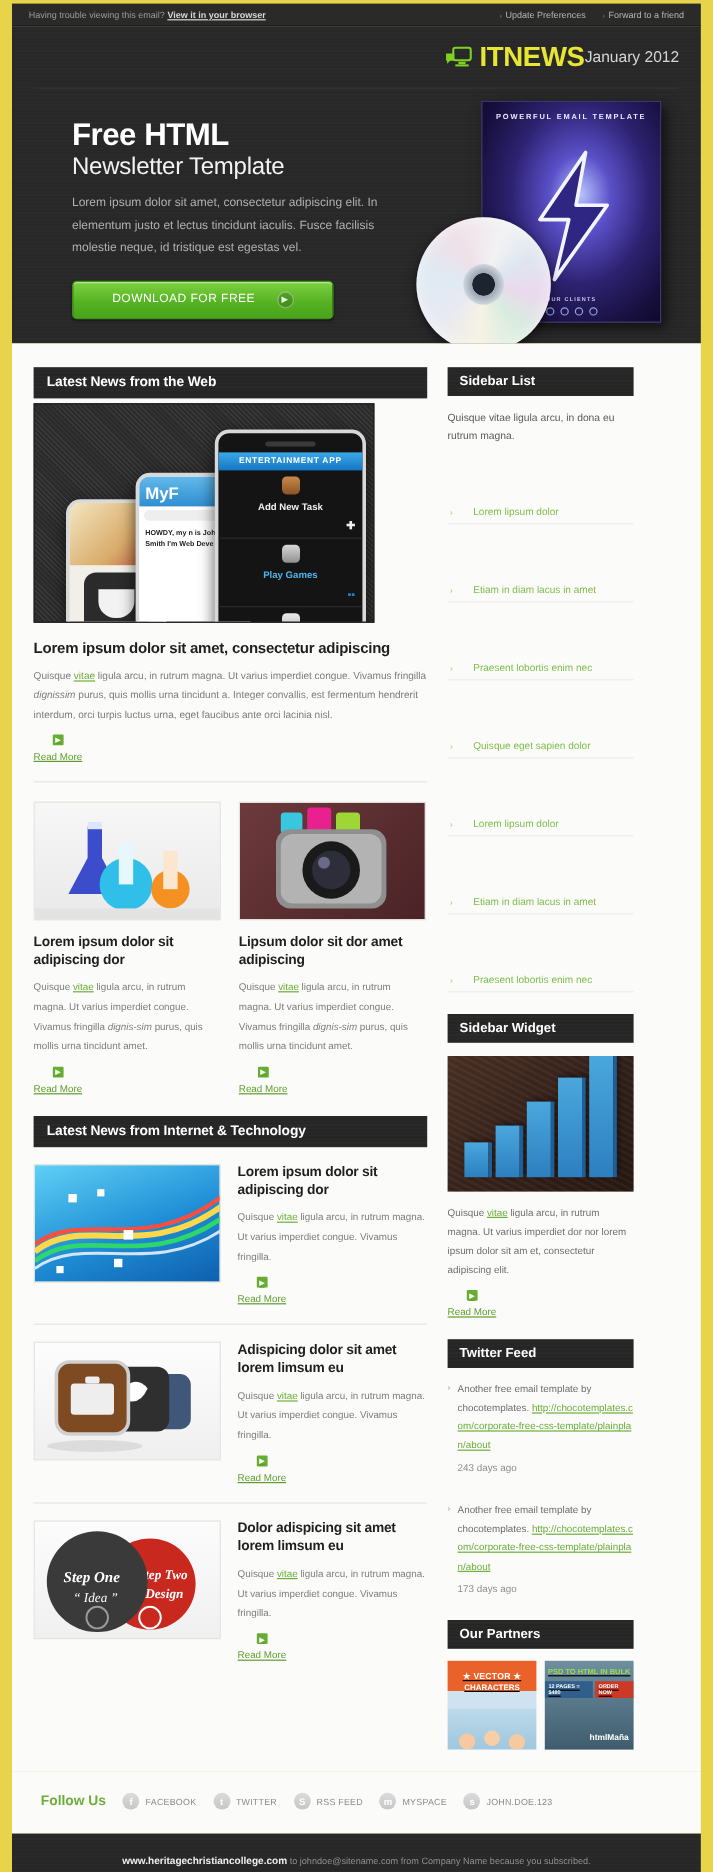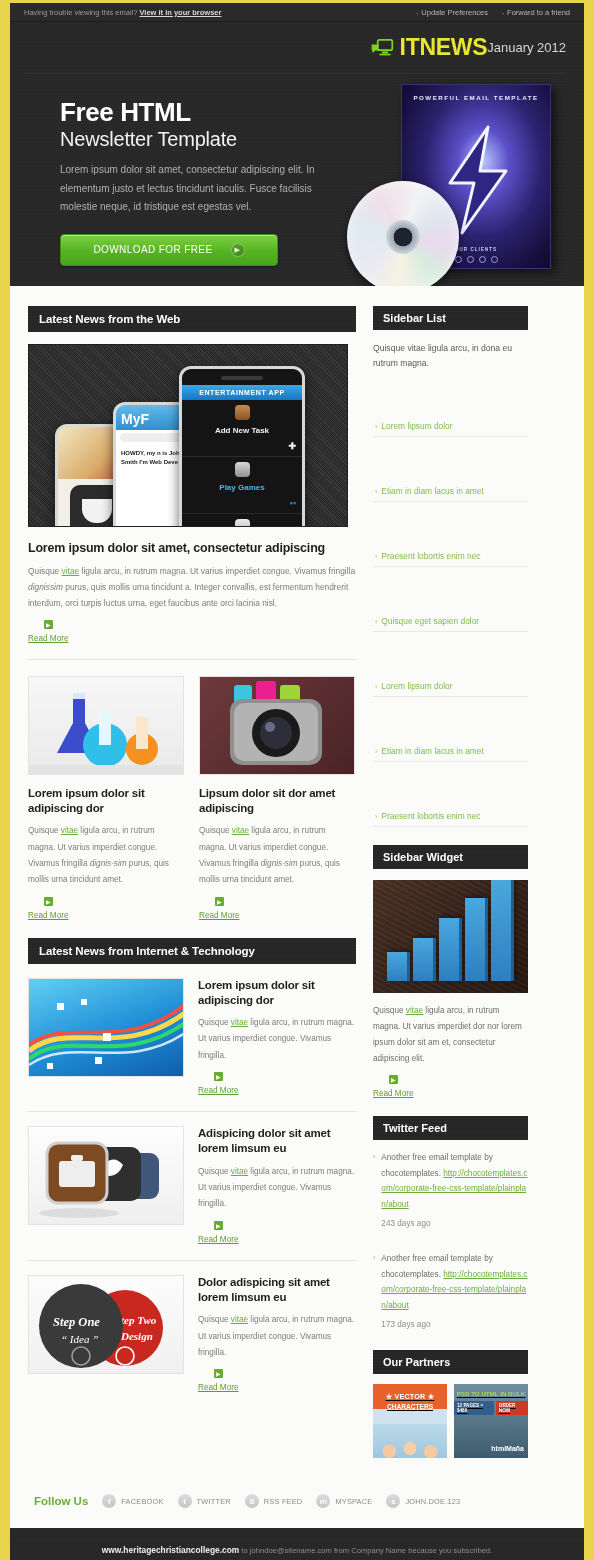--- a/index.html
+++ b/index.html
@@ -185,22 +185,22 @@
       repeating-linear-gradient(0deg, rgba(255,255,255,.02) 0 1px, rgba(0,0,0,0) 1px 3px),
       #262626;
     color: #ffffff;
     font-size: 11px;
     font-weight: bold;
     padding: 6px 10px;
   }
 
   
   .feature-img {
-    margin-top: 12px;
-    width: 320px; height: 183px;
+    margin-top: 4px;
+    width: 284px; height: 183px;
     position: relative; overflow: hidden;
     background:
       repeating-linear-gradient(45deg, #3a3a3a 0 1px, #2b2b2b 1px 3px),
       #303030;
     border: 1px solid #202020;
   }
   .phone {
     position: absolute; bottom: -26px;
     background: #0c0c0c;
     border: 3px solid #d8d8d8;
@@ -288,21 +288,21 @@
 
   .th-wave { background: linear-gradient(160deg,#5fd0f5 0%, #1f8ed6 55%, #0f5fae 100%); }
   .th-icons { background: linear-gradient(180deg,#fdfdfd,#efefef); }
   .th-steps { background: linear-gradient(180deg,#fcfcfc,#f0f0f0); }
 
   
   .side-block { margin-bottom: 18px; }
   .side-intro { font-size: 8.6px; line-height: 1.85; color: #5a5a5a; margin-top: 11px; }
   .side-list { list-style: none; margin-top: 8px; }
   .side-list li {
-    display: flex; gap: 4px; align-items: baseline;
+    display: flex; gap: 17px; align-items: baseline;
     font-size: 8.4px; color: #7fbd4c;
     padding: 5px 0 5px 2px;
     border-bottom: 1px solid #eaeae6;
     margin-top: 44px;
   }
   .side-list li .ar { color:#9ccd72; font-size: 7px; }
   .widget-img {
     margin-top: 11px; width: 155px; height: 113px;
     background:
       repeating-linear-gradient(27deg, rgba(255,255,255,.03) 0 2px, rgba(0,0,0,.05) 2px 5px),

